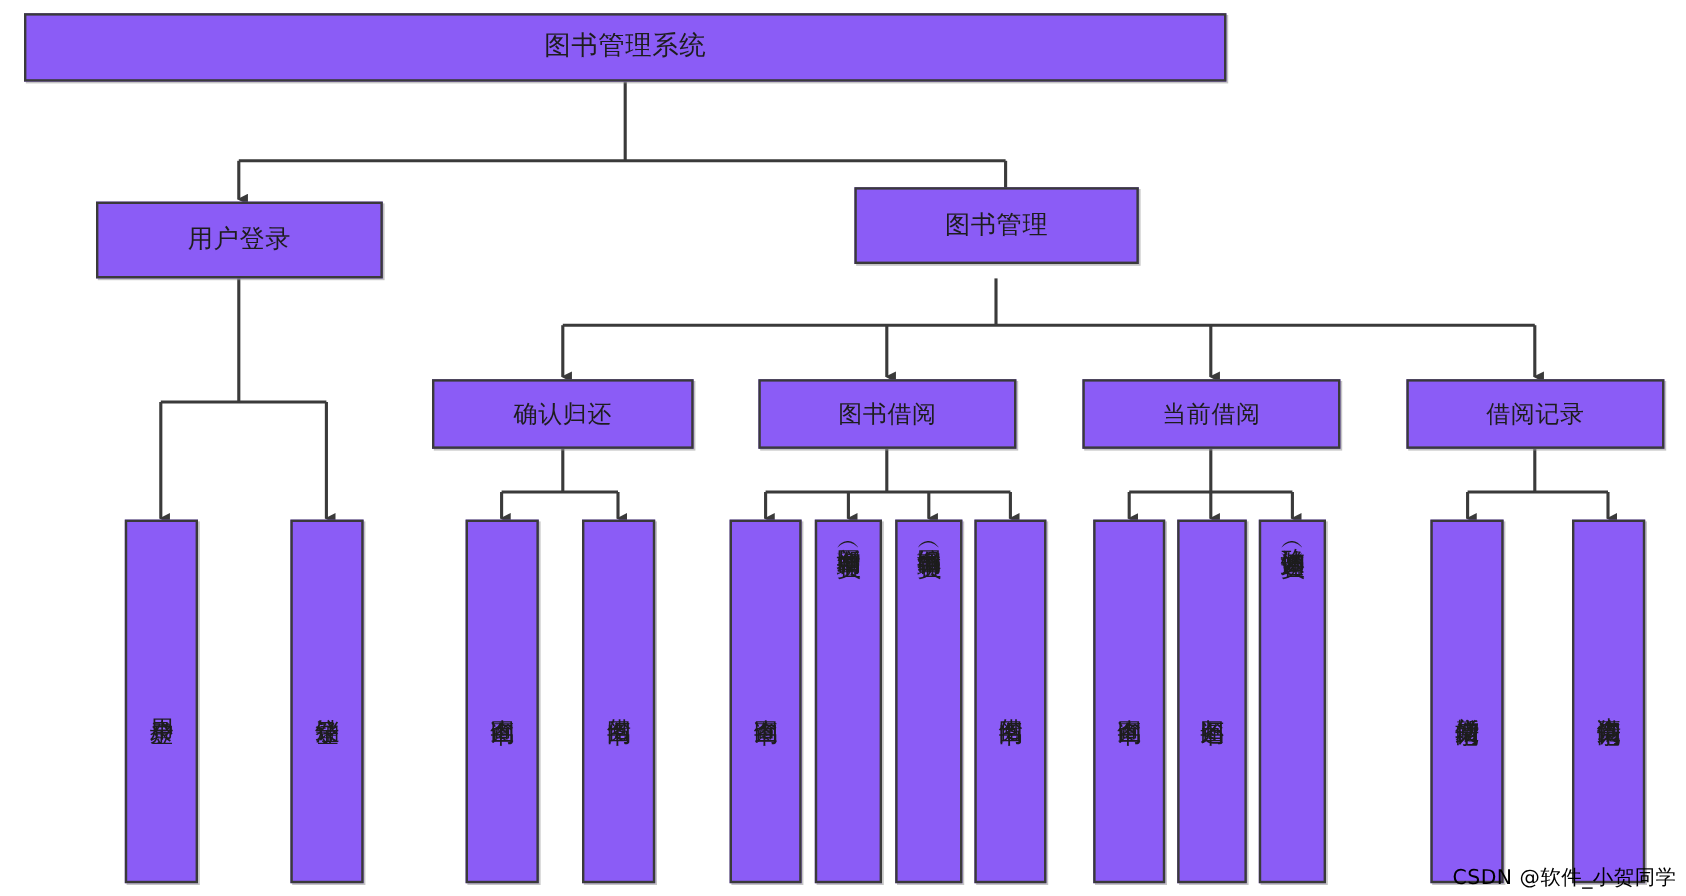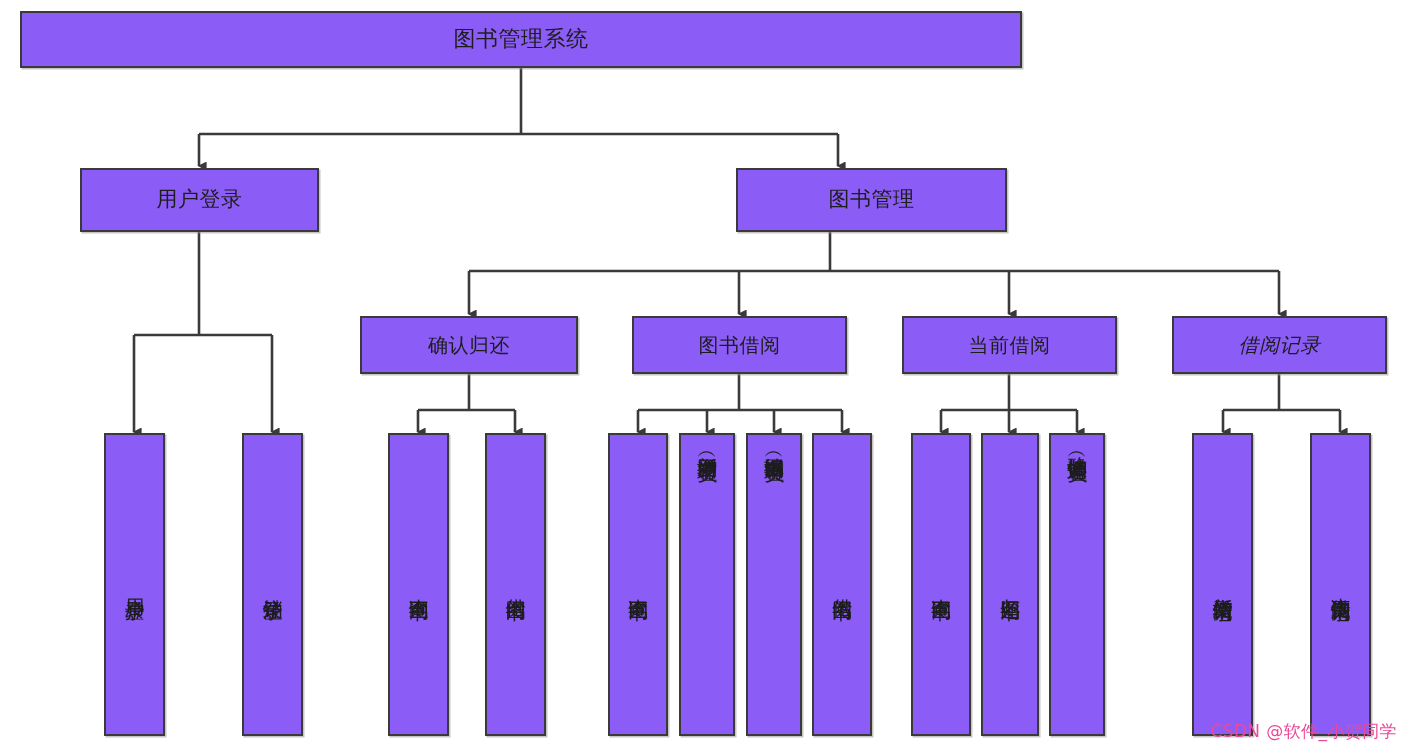--- a/index.html
+++ b/index.html
@@ -64,21 +64,21 @@
   }
   
   .node.leaf.center {
     align-items: center;
     padding-top: 0;
   }
   #watermark {
     position: absolute;
     right: 8px;
     bottom: 4px;
-    color: #ec4899;
+    color: #000000;
     font-size: 17px;
     letter-spacing: 0.4px;
     z-index: 5;
     white-space: nowrap;
   }
 </style>
 </head>
 <body>
 
 <div id="diagram-canvas">
@@ -134,37 +134,37 @@
   </svg>
 
   <div class="node root" style="left:20px; top:11px; width:1002px; height:57px;">
     <span class="node-label">图书管理系统</span>
   </div>
 
   <div class="node level1" style="left:80px; top:168px; width:239px; height:64px;">
     <span class="node-label">用户登录</span>
   </div>
 
-  <div class="node level1" style="left:712px; top:168px; width:271px; height:64px;margin-left:24px;">
+  <div class="node level1" style="left:712px; top:156px; width:237px; height:64px;">
     <span class="node-label">图书管理</span>
   </div>
 
   <div class="node level2" style="left:360px; top:316px; width:218px; height:58px;">
     <span class="node-label">确认归还</span>
   </div>
 
   <div class="node level2" style="left:902px; top:316px; width:215px; height:58px;">
     <span class="node-label">当前借阅</span>
   </div>
 
   <div class="node level2" style="left:632px; top:316px; width:215px; height:58px;">
     <span class="node-label">图书借阅</span>
   </div>
 
-  <div class="node level2" style="left:1172px; top:316px; width:215px; height:58px;font-style:italic;">
+  <div class="node level2" style="left:1172px; top:316px; width:215px; height:58px;">
     <span class="node-label">借阅记录</span>
   </div>
 
   <div class="node leaf center" style="left:104px; top:433px; width:61px; height:303px;">
     <span class="node-label">用户登录</span>
   </div>
 
   <div class="node leaf center" style="left:242px; top:433px; width:61px; height:303px;">
     <span class="node-label">注销登录</span>
   </div>

